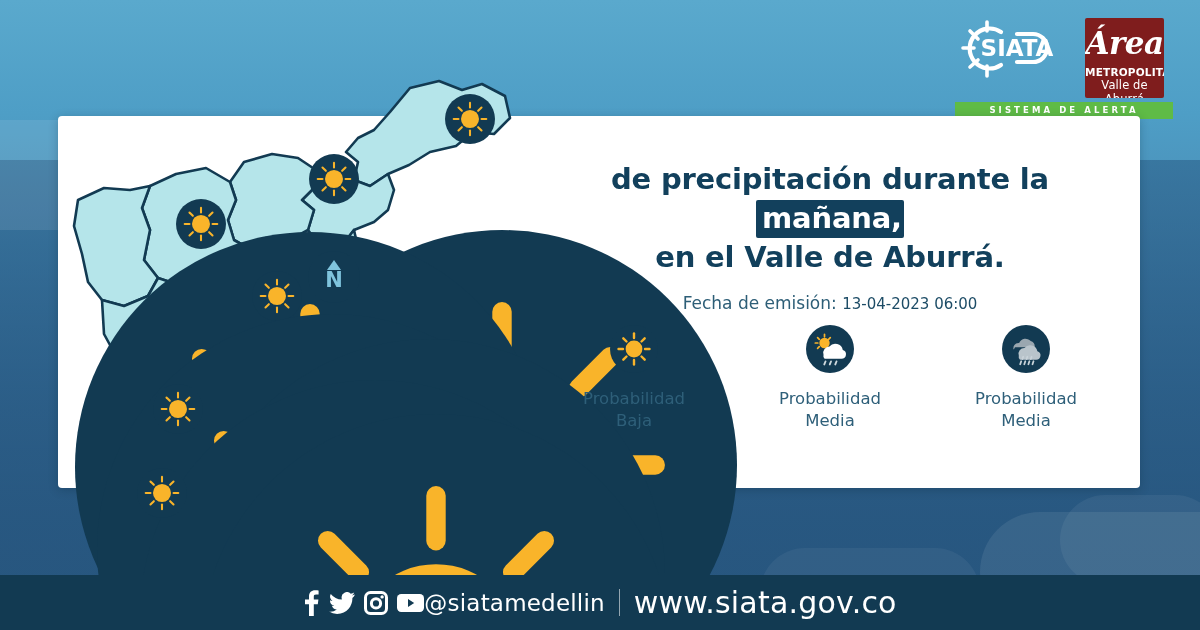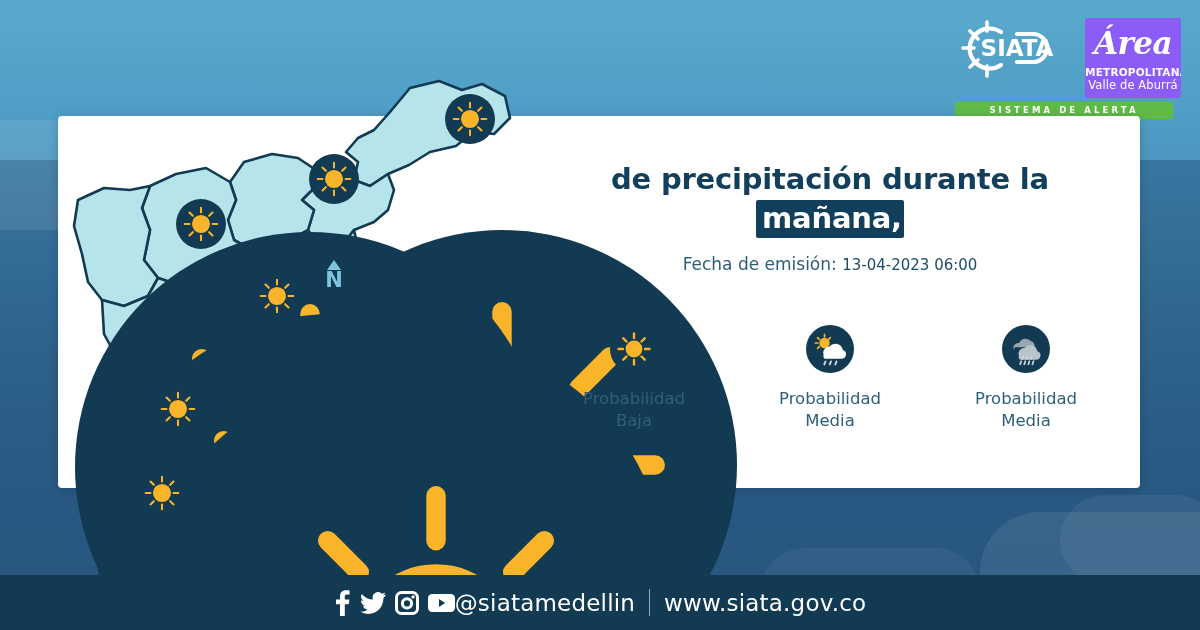--- a/index.html
+++ b/index.html
@@ -35,22 +35,22 @@
   .card{
     position:absolute;left:58px;top:116px;width:1082px;height:372px;
     background:#ffffff;border-radius:4px;
     box-shadow:0 2px 10px rgba(8,30,48,.25);
   }
 
   
   .logos{position:absolute;left:955px;top:18px;width:218px;height:92px;}
   .siata-logo{position:absolute;left:0;top:0;width:122px;height:72px;}
   .am-logo{
-    position:absolute;left:130px;top:0;width:96px;height:80px;
-    background:#8b5cf6;border-radius:2px;overflow:hidden;
+    position:absolute;left:130px;top:0;width:79px;height:80px;
+    background:#7f1d1d;border-radius:2px;overflow:hidden;
   }
   .am-script{
     position:absolute;left:0;right:0;top:2px;height:46px;
     color:#fff;font-family:"DejaVu Serif","Liberation Serif",serif;
     font-style:italic;font-weight:700;font-size:31px;text-align:center;
     line-height:46px;letter-spacing:-.5px;
   }
   .am-l1{position:absolute;left:0;right:0;top:48px;color:#fff;font-size:10.5px;
     font-weight:700;text-align:center;letter-spacing:.2px;}
   .am-l2{position:absolute;left:0;right:0;top:60px;color:#fff;font-size:11.5px;
@@ -106,21 +106,21 @@
   
   .footer{
     position:absolute;left:0;bottom:0;width:1200px;height:55px;
     background:#123a52;display:flex;align-items:center;justify-content:center;
   }
   .f-inner{display:flex;align-items:center;}
   .socials{display:flex;align-items:center;gap:9px;}
   .socials svg{display:block;}
   .handle{color:#fff;font-size:23px;letter-spacing:.2px;}
   .divider{width:1px;height:27px;background:rgba(255,255,255,.55);margin:0 14px;}
-  .site{color:#fff;font-size:23px;letter-spacing:.2px;}
+  .site{color:#fff;font-size:30px;letter-spacing:.2px;}
 </style>
 </head>
 <body>
 
 <div class="stage">
 
   <div class="sky"></div>
   <div class="sky-band"></div>
   <div class="cloud-bg c1"></div>
   <div class="cloud-bg c2"></div>
@@ -344,20 +344,21 @@
 
     <div class="compass" style="left:276px;top:243px">
       <div class="arrow"></div>
       <div class="n">N</div>
     </div>
   </div>
 
   <div class="panel">
     <div class="title">
       <div><span>de precipitación durante la</span> <span class="hl">mañana,</span></div>
+      <div>en el Valle de Aburrá.</div>
     </div>
     <div class="emision">
       <span>Fecha de emisión:</span>
       <span class="val">13-04-2023 06:00</span>
     </div>
   </div>
 
   <div class="legend">
 
     <div class="leg">

